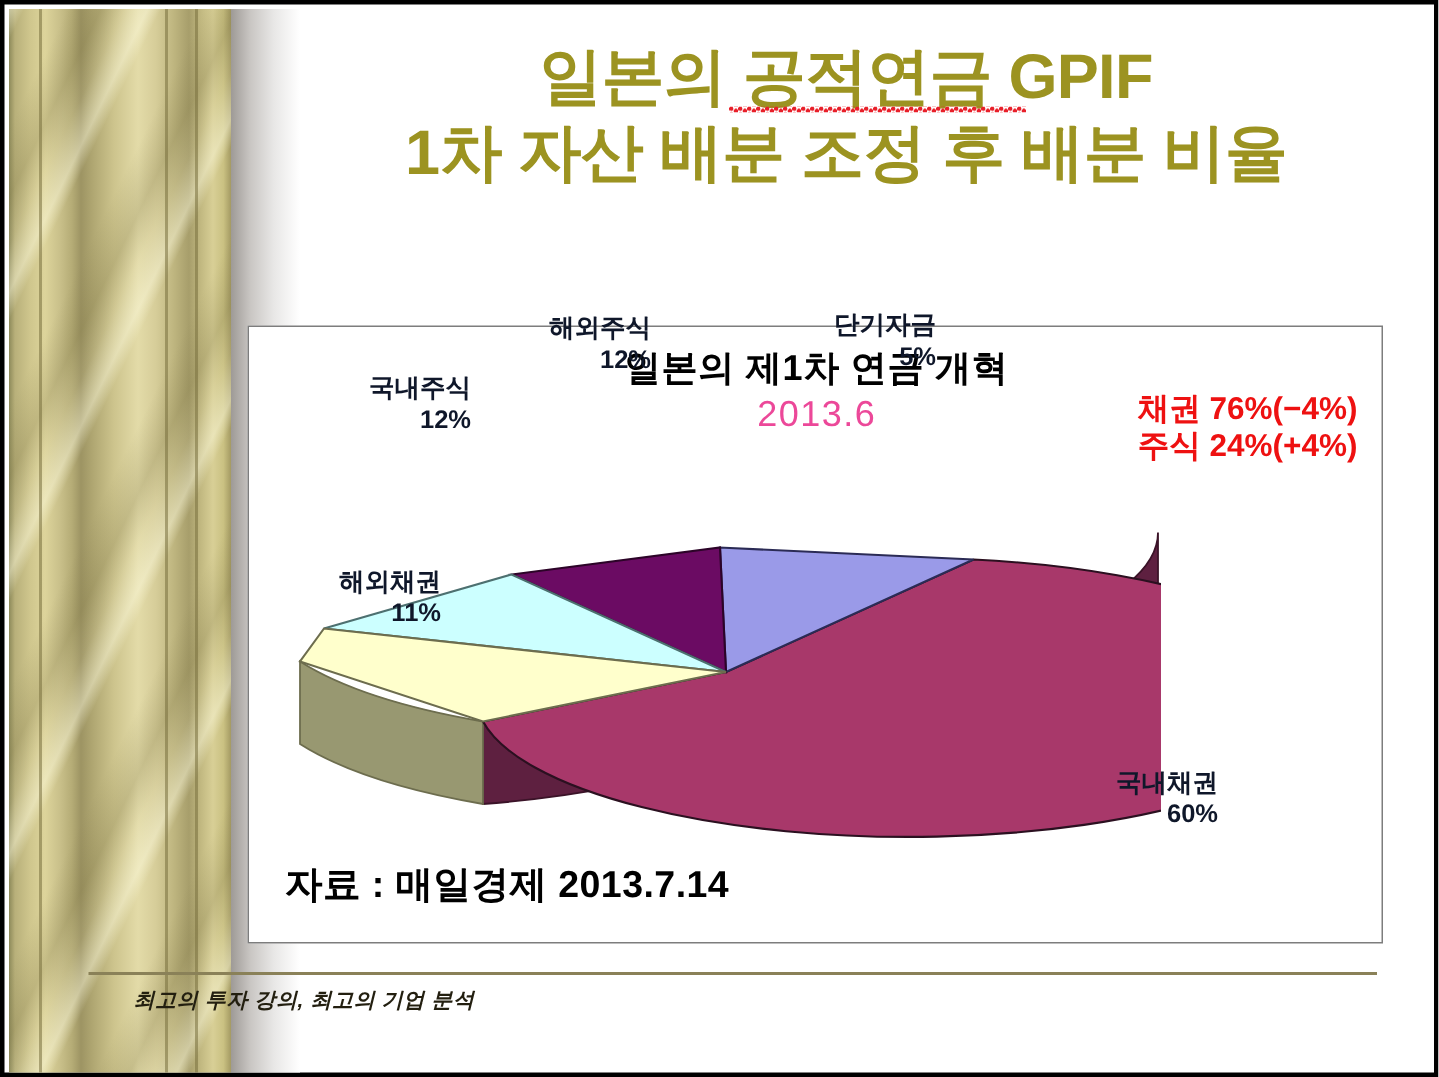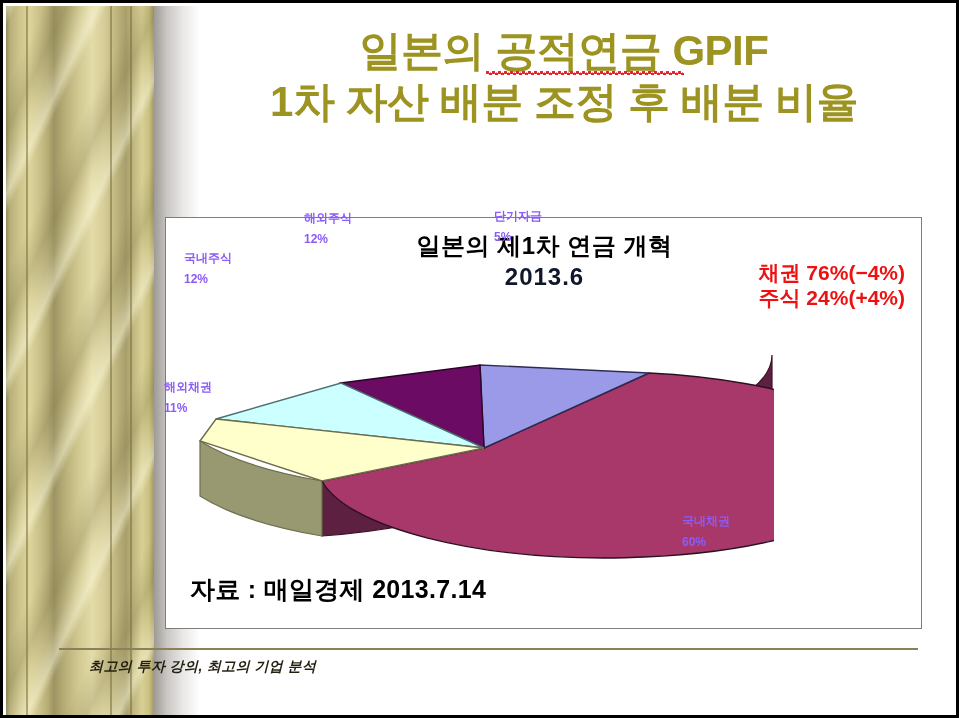--- a/index.html
+++ b/index.html
@@ -88,44 +88,44 @@
     box-shadow: 0 0 0 1px #ffffff inset;
   }
   #chart-title {
     position: absolute; left: 0; top: 12px; width: 757px;
     text-align: center; color: #000000;
     font-weight: bold; font-size: 24px; line-height: 31px;
     letter-spacing: 0.5px;
   }
   #chart-subtitle {
     position: absolute; left: 0; top: 43px; width: 757px;
-    text-align: center; color: #0f172a;
-    font-weight: bold; font-size: 24px; line-height: 31px;
+    text-align: center; color: #ec4899;
+    font-weight: normal; font-size: 24px; line-height: 31px;
     letter-spacing: 1px;
   }
   #annotation {
     position: absolute; right: 16px; top: 42px;
     text-align: center; color: #ee1111;
     font-weight: bold; font-size: 21px; line-height: 25px;
     white-space: nowrap;
   }
 
   
   #pie-wrap {
     position: absolute; left: 28px; top: 135px;
     width: 580px; height: 245px;
   }
 
   .label {
     position: absolute;
-    color: #8b5cf6;
+    color: #0f172a;
     font-weight: bold;
-    font-size: 12px;
+    font-size: 17px;
     line-height: 21px;
-    text-align: left;
+    text-align: right;
     white-space: nowrap;
   }
 
   #source-note {
     position: absolute; left: 24px; bottom: 22px;
     color: #000000; font-weight: bold; font-size: 25px;
     letter-spacing: 0.3px;
   }
 
   

